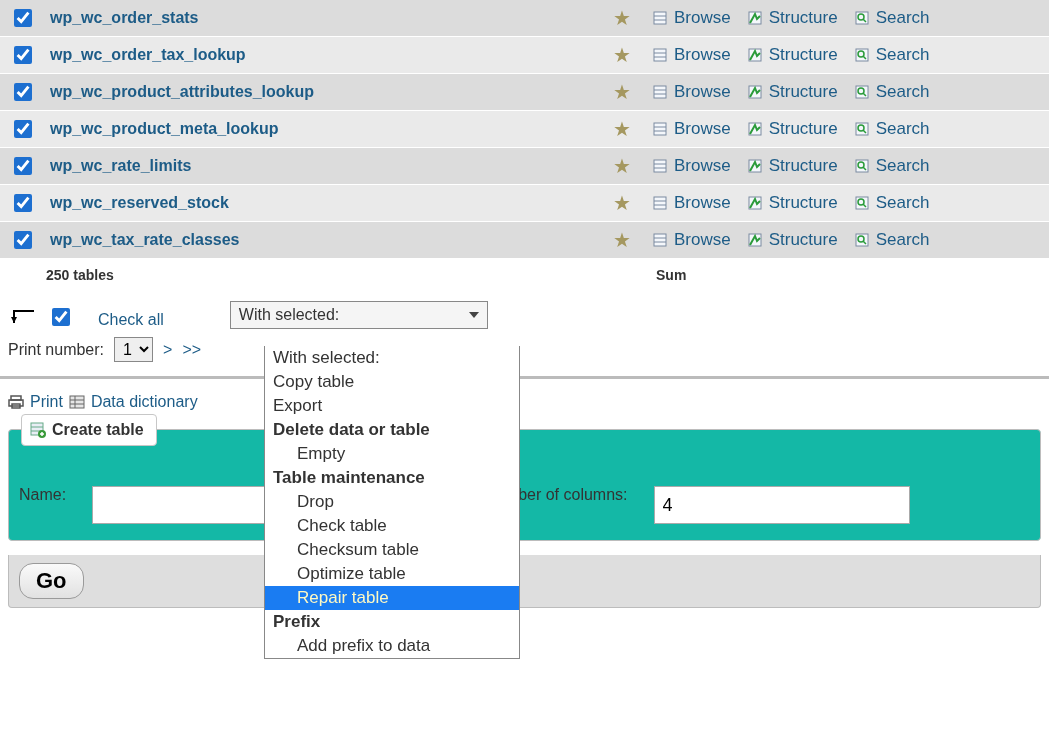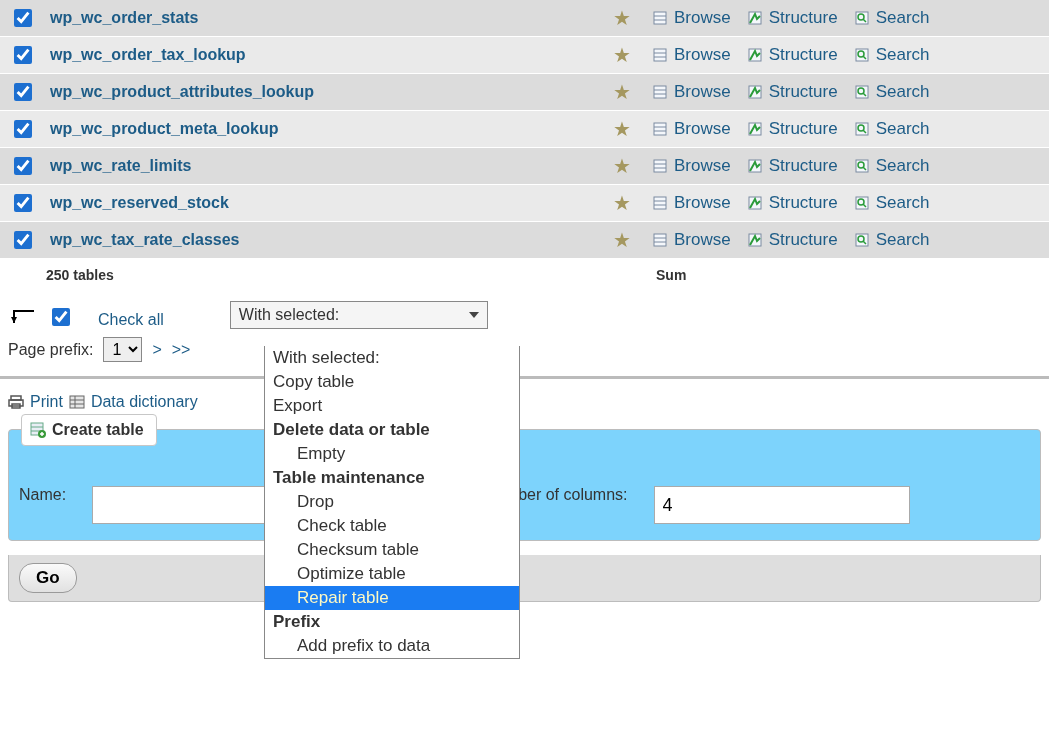--- a/index.html
+++ b/index.html
@@ -126,21 +126,21 @@
   .print-link, .dict-link {
     color: #1d5c87;
     cursor: pointer;
     display: inline-flex;
     align-items: center;
     gap: 6px;
   }
 
   .panel {
     margin: 0 8px 14px 8px;
-    background: #7dd3fc;
+    background: #14b8a6;
     border: 1px solid #bcbcbc;
     border-radius: 4px;
     position: relative;
     padding: 56px 10px 16px 10px;
   }
   .panel .badge {
     position: absolute;
     top: -16px; left: 12px;
     background: #fff;
     border: 1px solid #c7c7c7;
@@ -167,21 +167,21 @@
 
   .go-bar {
     margin: 0 8px;
     background: #dedede;
     border: 1px solid #bcbcbc;
     border-top: none;
     border-radius: 0 0 4px 4px;
     padding: 8px 10px;
   }
   .go-btn {
-    font-size: 17px;
+    font-size: 22px;
     padding: 4px 16px;
     border-radius: 14px;
     border: 1px solid #9a9a9a;
     background: linear-gradient(#fafafa,#e1e1e1);
     cursor: pointer;
     font-weight: bold;
   }
 
   
   .dropdown {
@@ -428,21 +428,21 @@
     </svg>
   </span>
   <input type="checkbox" class="chk" checked="" style="">
   <span class="check-all-lbl">Check all</span>
   <div class="select-box">
     <span>With selected:</span>
   </div>
 </div>
 
 <div class="pagenum-row">
-  <span>Page prefix:</span>
+  <span>Print number:</span>
   <select class="pagesel">
     <option>1</option>
   </select>
   <span class="pagenav">&gt;</span>
   <span class="pagenav">&gt;&gt;</span>
 </div>
 
 <hr class="sep">
 
 <div class="print-row">

